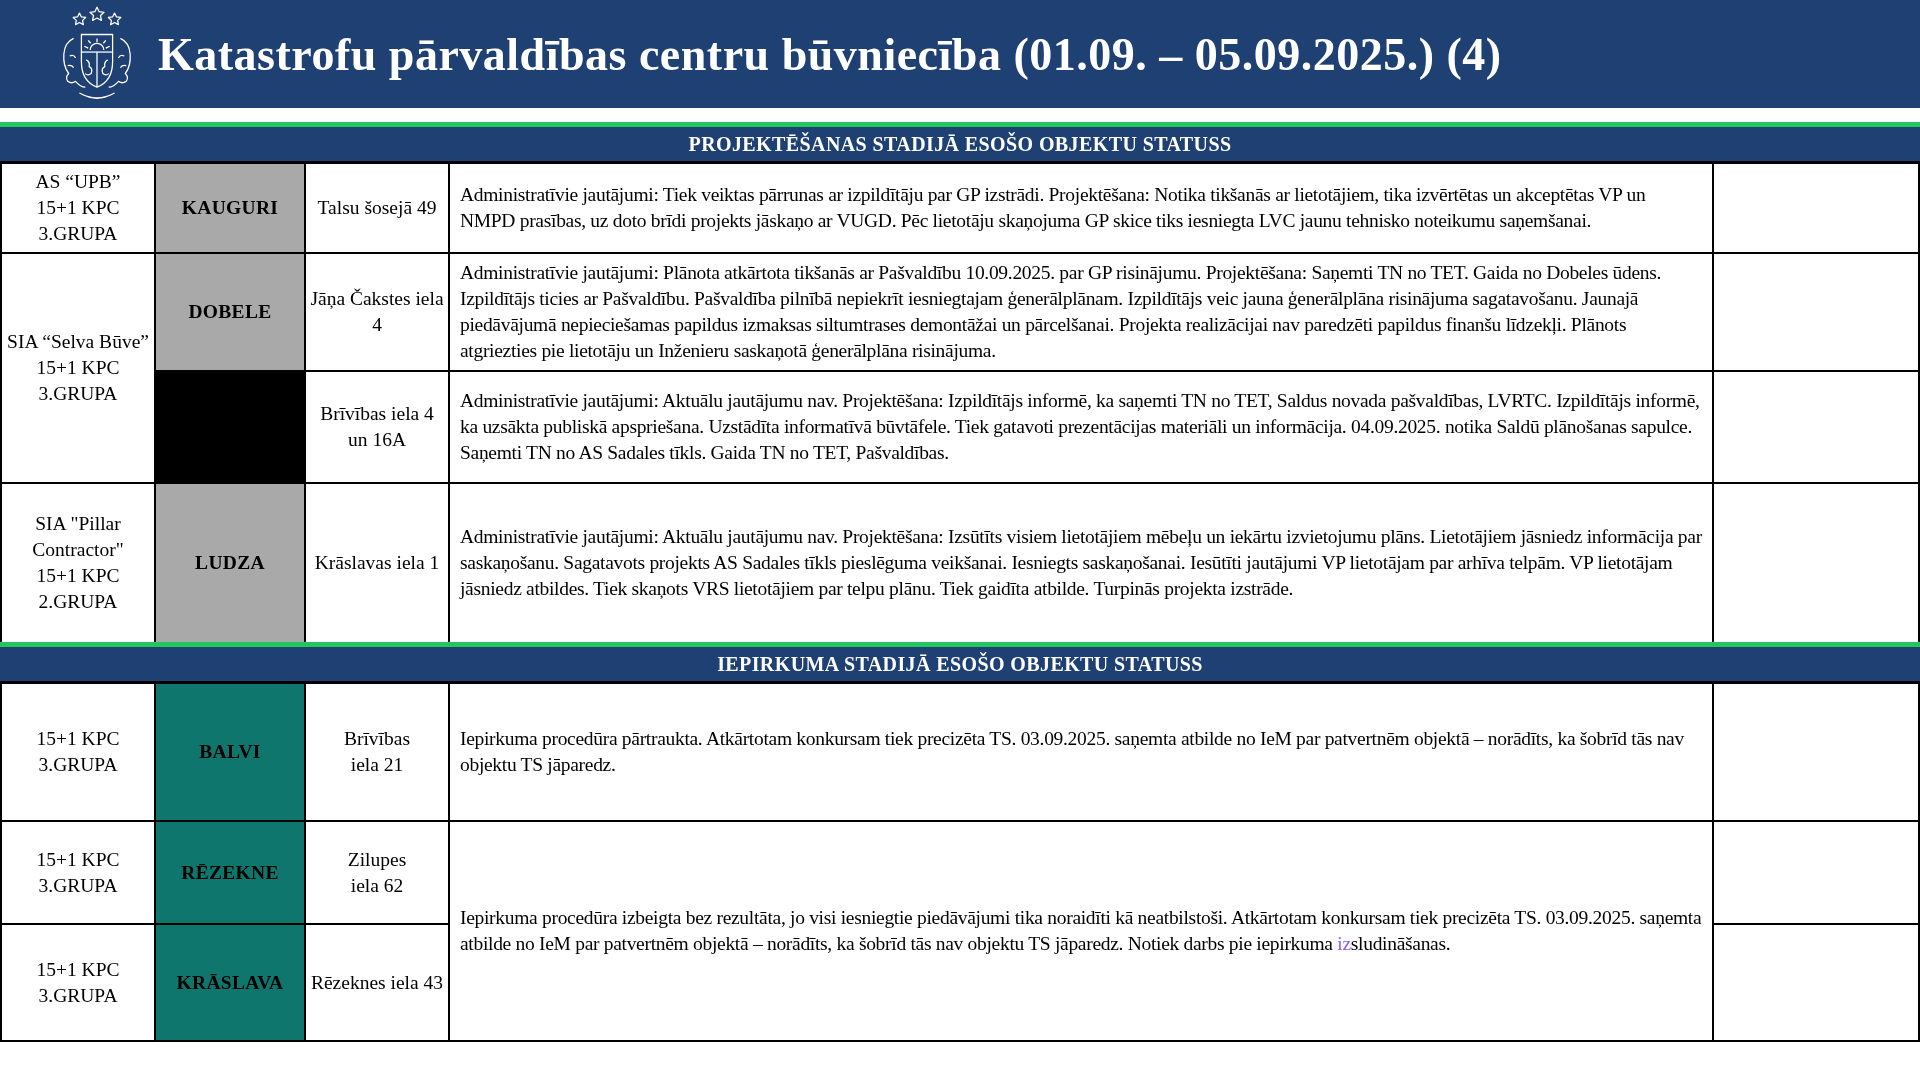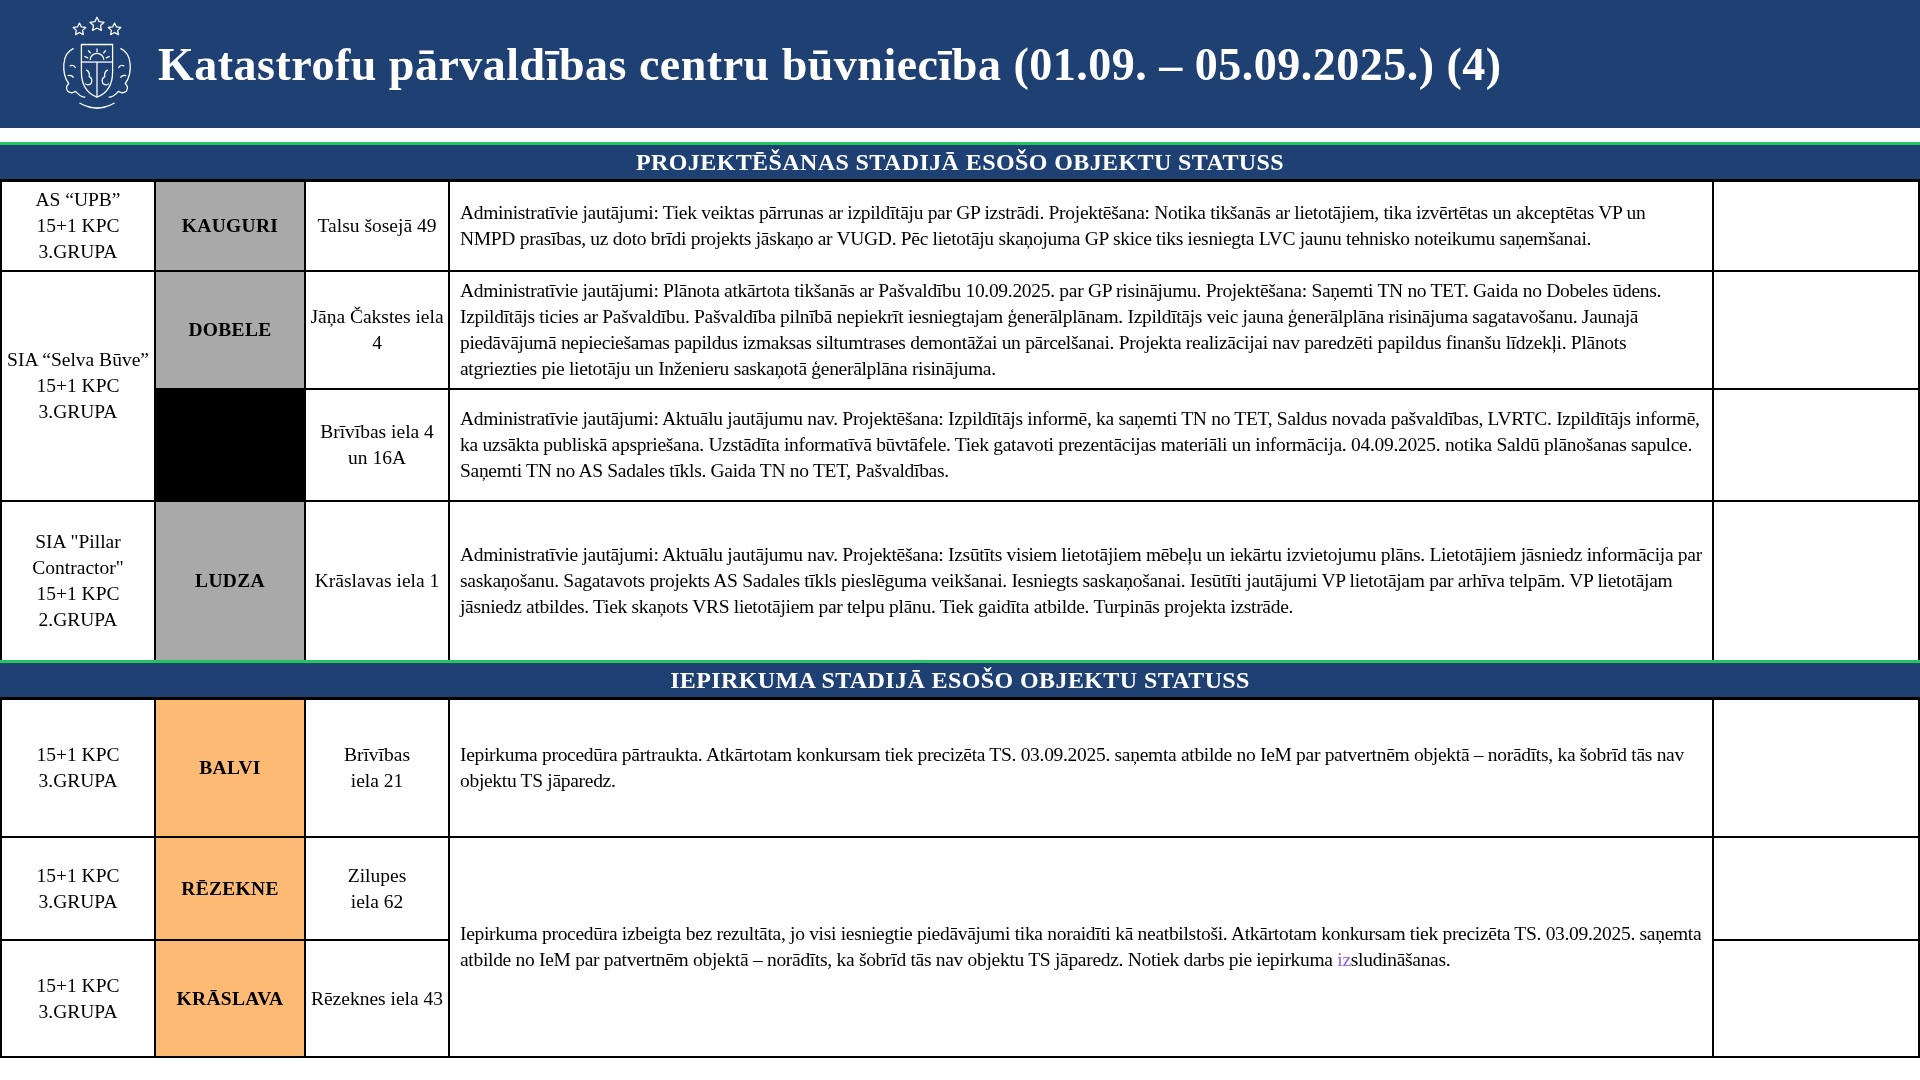--- a/index.html
+++ b/index.html
@@ -4,50 +4,50 @@
 <style>
   html,body{margin:0;padding:0;background:#ffffff;}
   body{
     width:1920px;height:1080px;overflow:hidden;
     font-family:"Liberation Serif","DejaVu Serif",serif;
     color:#000;
     -webkit-font-smoothing:antialiased;
   }
   
   .title-band{
-    height:128px;background:#1f4073;display:flex;align-items:center;
+    height:108px;background:#1f4073;display:flex;align-items:center;
   }
   .logo{width:78px;height:98px;margin-left:58px;flex:0 0 auto;}
   .page-title{
     color:#fff;font-size:46px;font-weight:bold;margin-left:22px;
     letter-spacing:0.5px;white-space:nowrap;
   }
   .band-gap{height:14px;background:#fff;}
   
   .section-header{
     height:34px;background:#1f4073;color:#fff;
-    border-top:3px solid #22c55e;border-bottom:3px solid #000;
+    border-top:5px solid #22c55e;border-bottom:3px solid #000;
     display:flex;align-items:center;justify-content:center;
-    font-weight:bold;font-size:24px;letter-spacing:0.4px;
+    font-weight:bold;font-size:20px;letter-spacing:0.4px;
   }
   
   .grid{
     display:grid;background:#000;gap:2px;
     border-left:2px solid #000;border-right:2px solid #000;
     grid-template-columns:152px 148px 142px 1262px 204px;
   }
   .grid.s1{grid-template-rows:88px 116px 110px 158px;}
   .grid.s2{grid-template-rows:136px 101px 115px;border-bottom:2px solid #000;}
   .cell{
     background:#fff;display:flex;align-items:center;justify-content:center;
     text-align:center;font-size:19.5px;line-height:26px;overflow:hidden;
   }
   .pre{white-space:pre-line;}
   .loc{background:#a9a9a9;letter-spacing:0.3px;font-weight:bold;}
-  .loc.yellow{background:#fdba74;}
+  .loc.yellow{background:#0f766e;}
   .desc{
     justify-content:flex-start;text-align:left;
     padding:16px 10px;letter-spacing:-0.3px;
   }
   .blue-frag{color:#8b5cf6;}
 </style>
 </head>
 <body>
 
 <div class="title-band">

